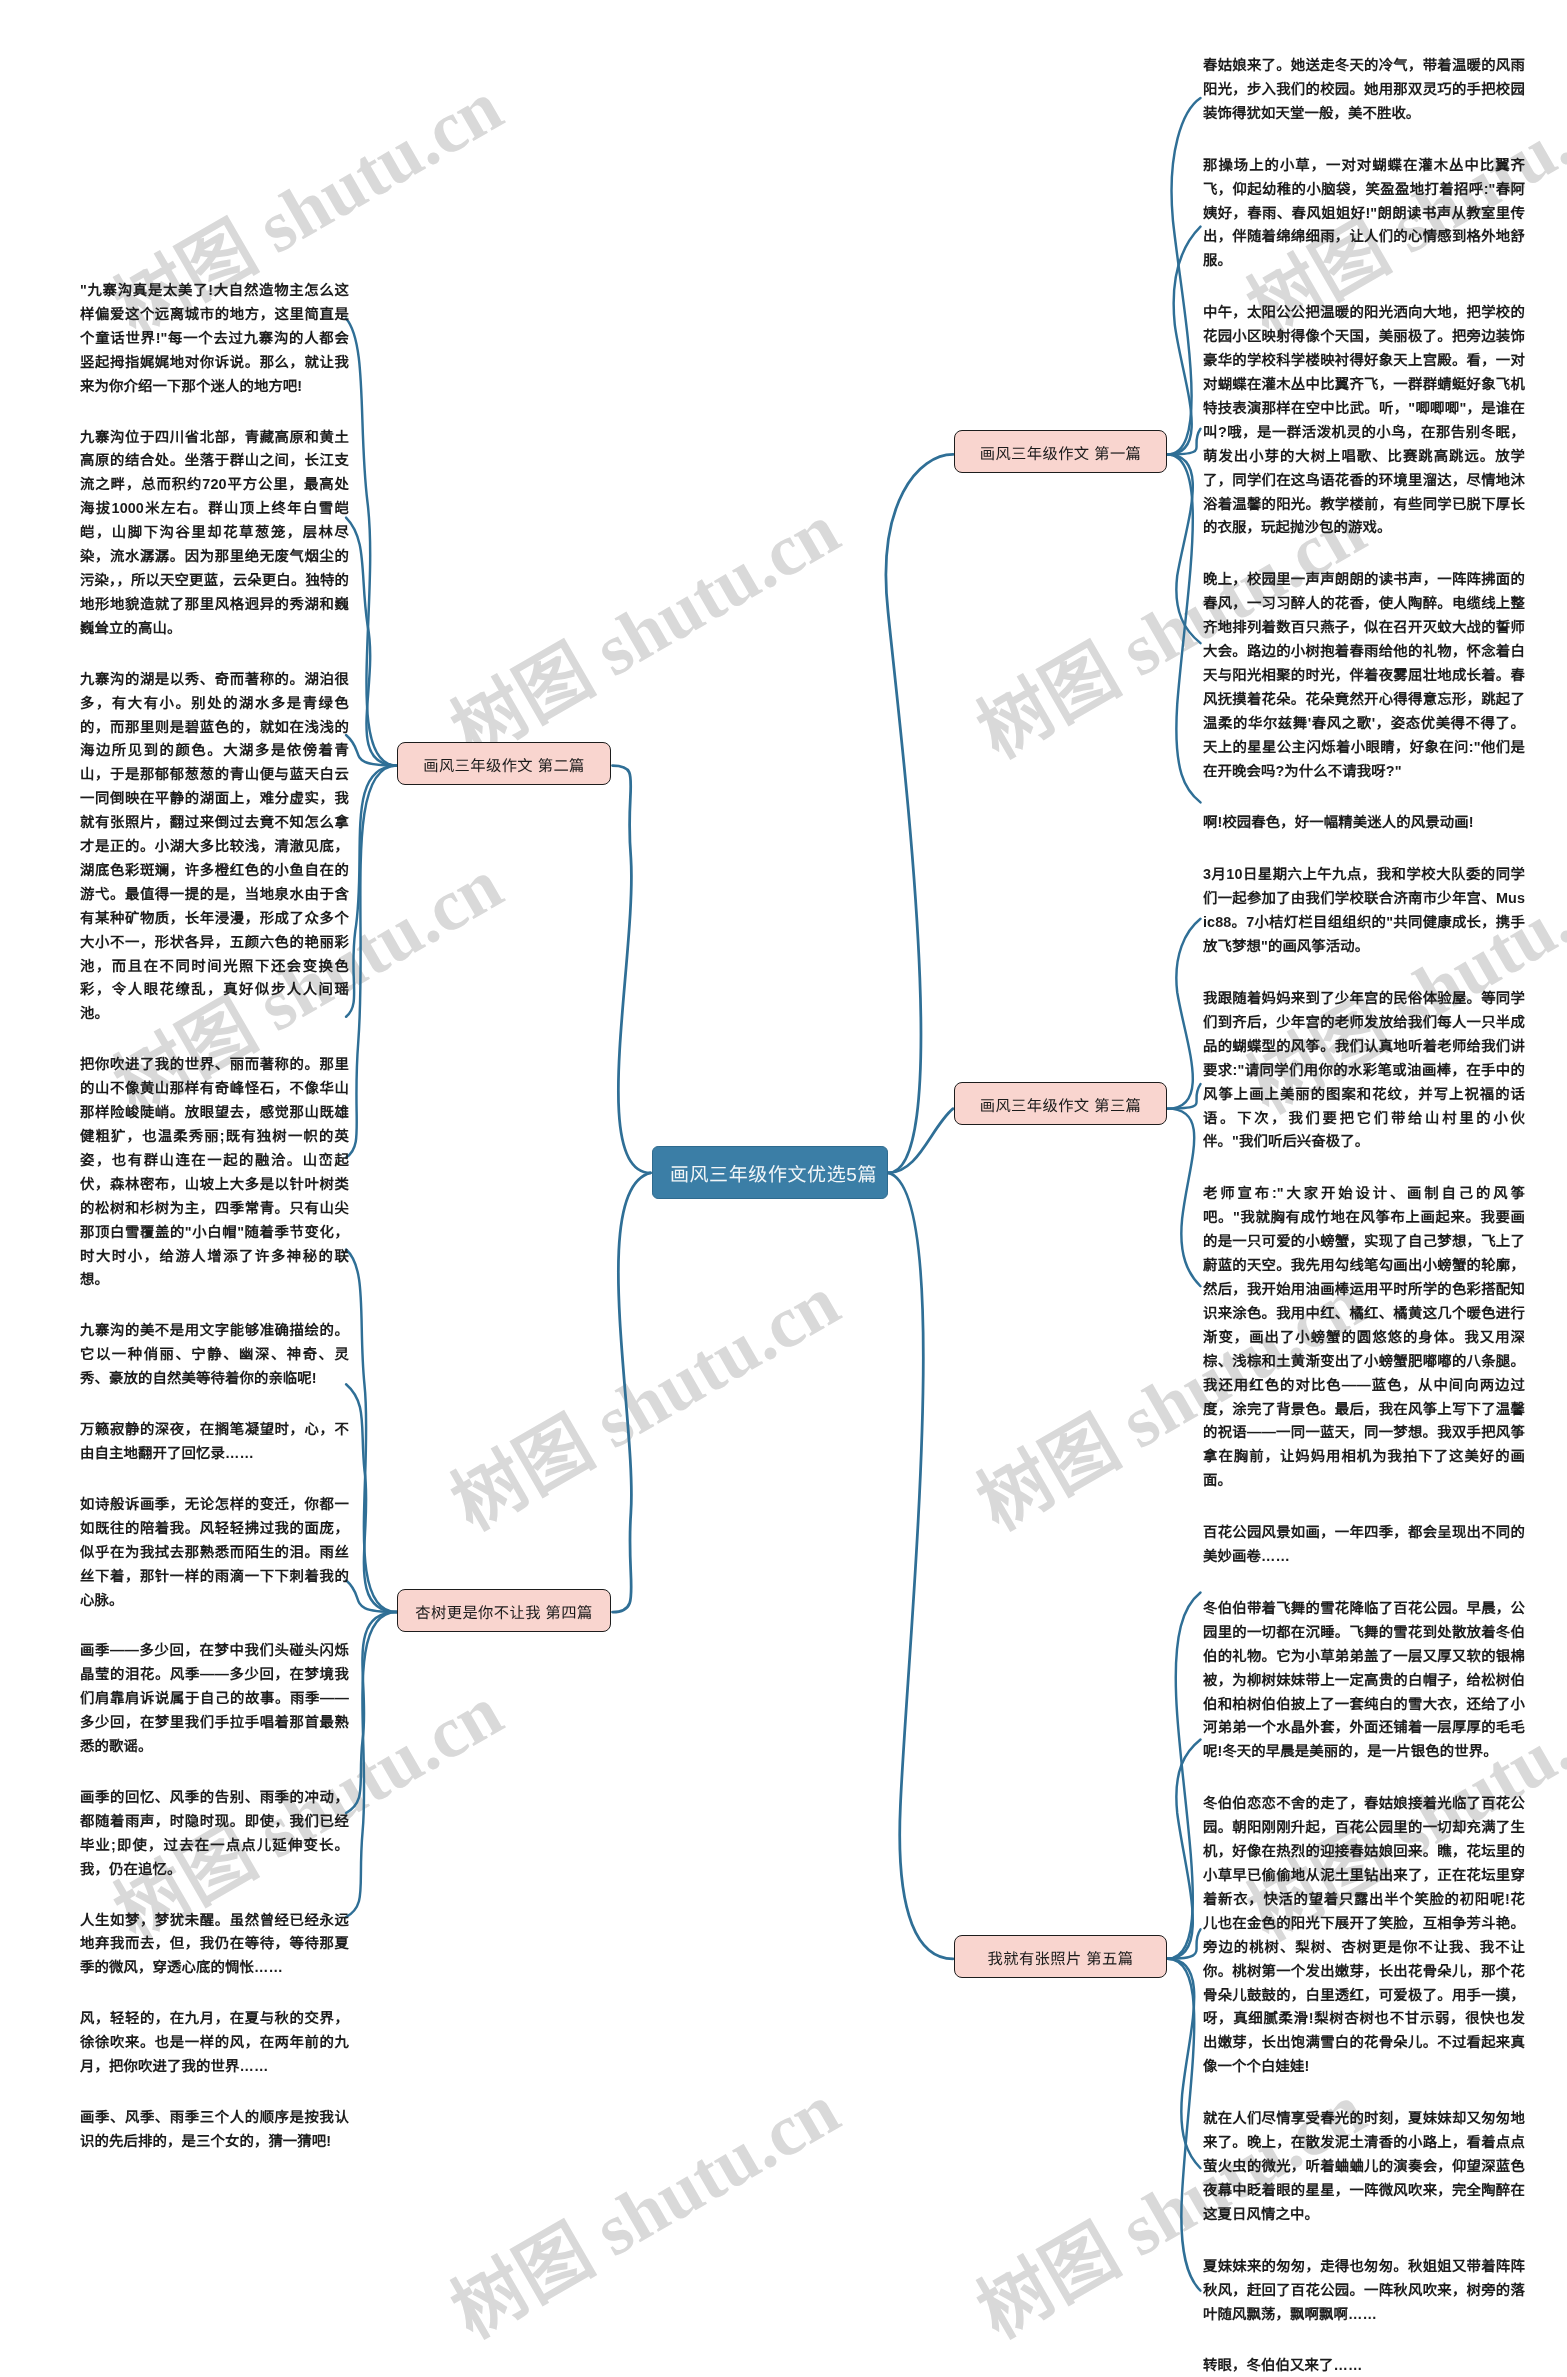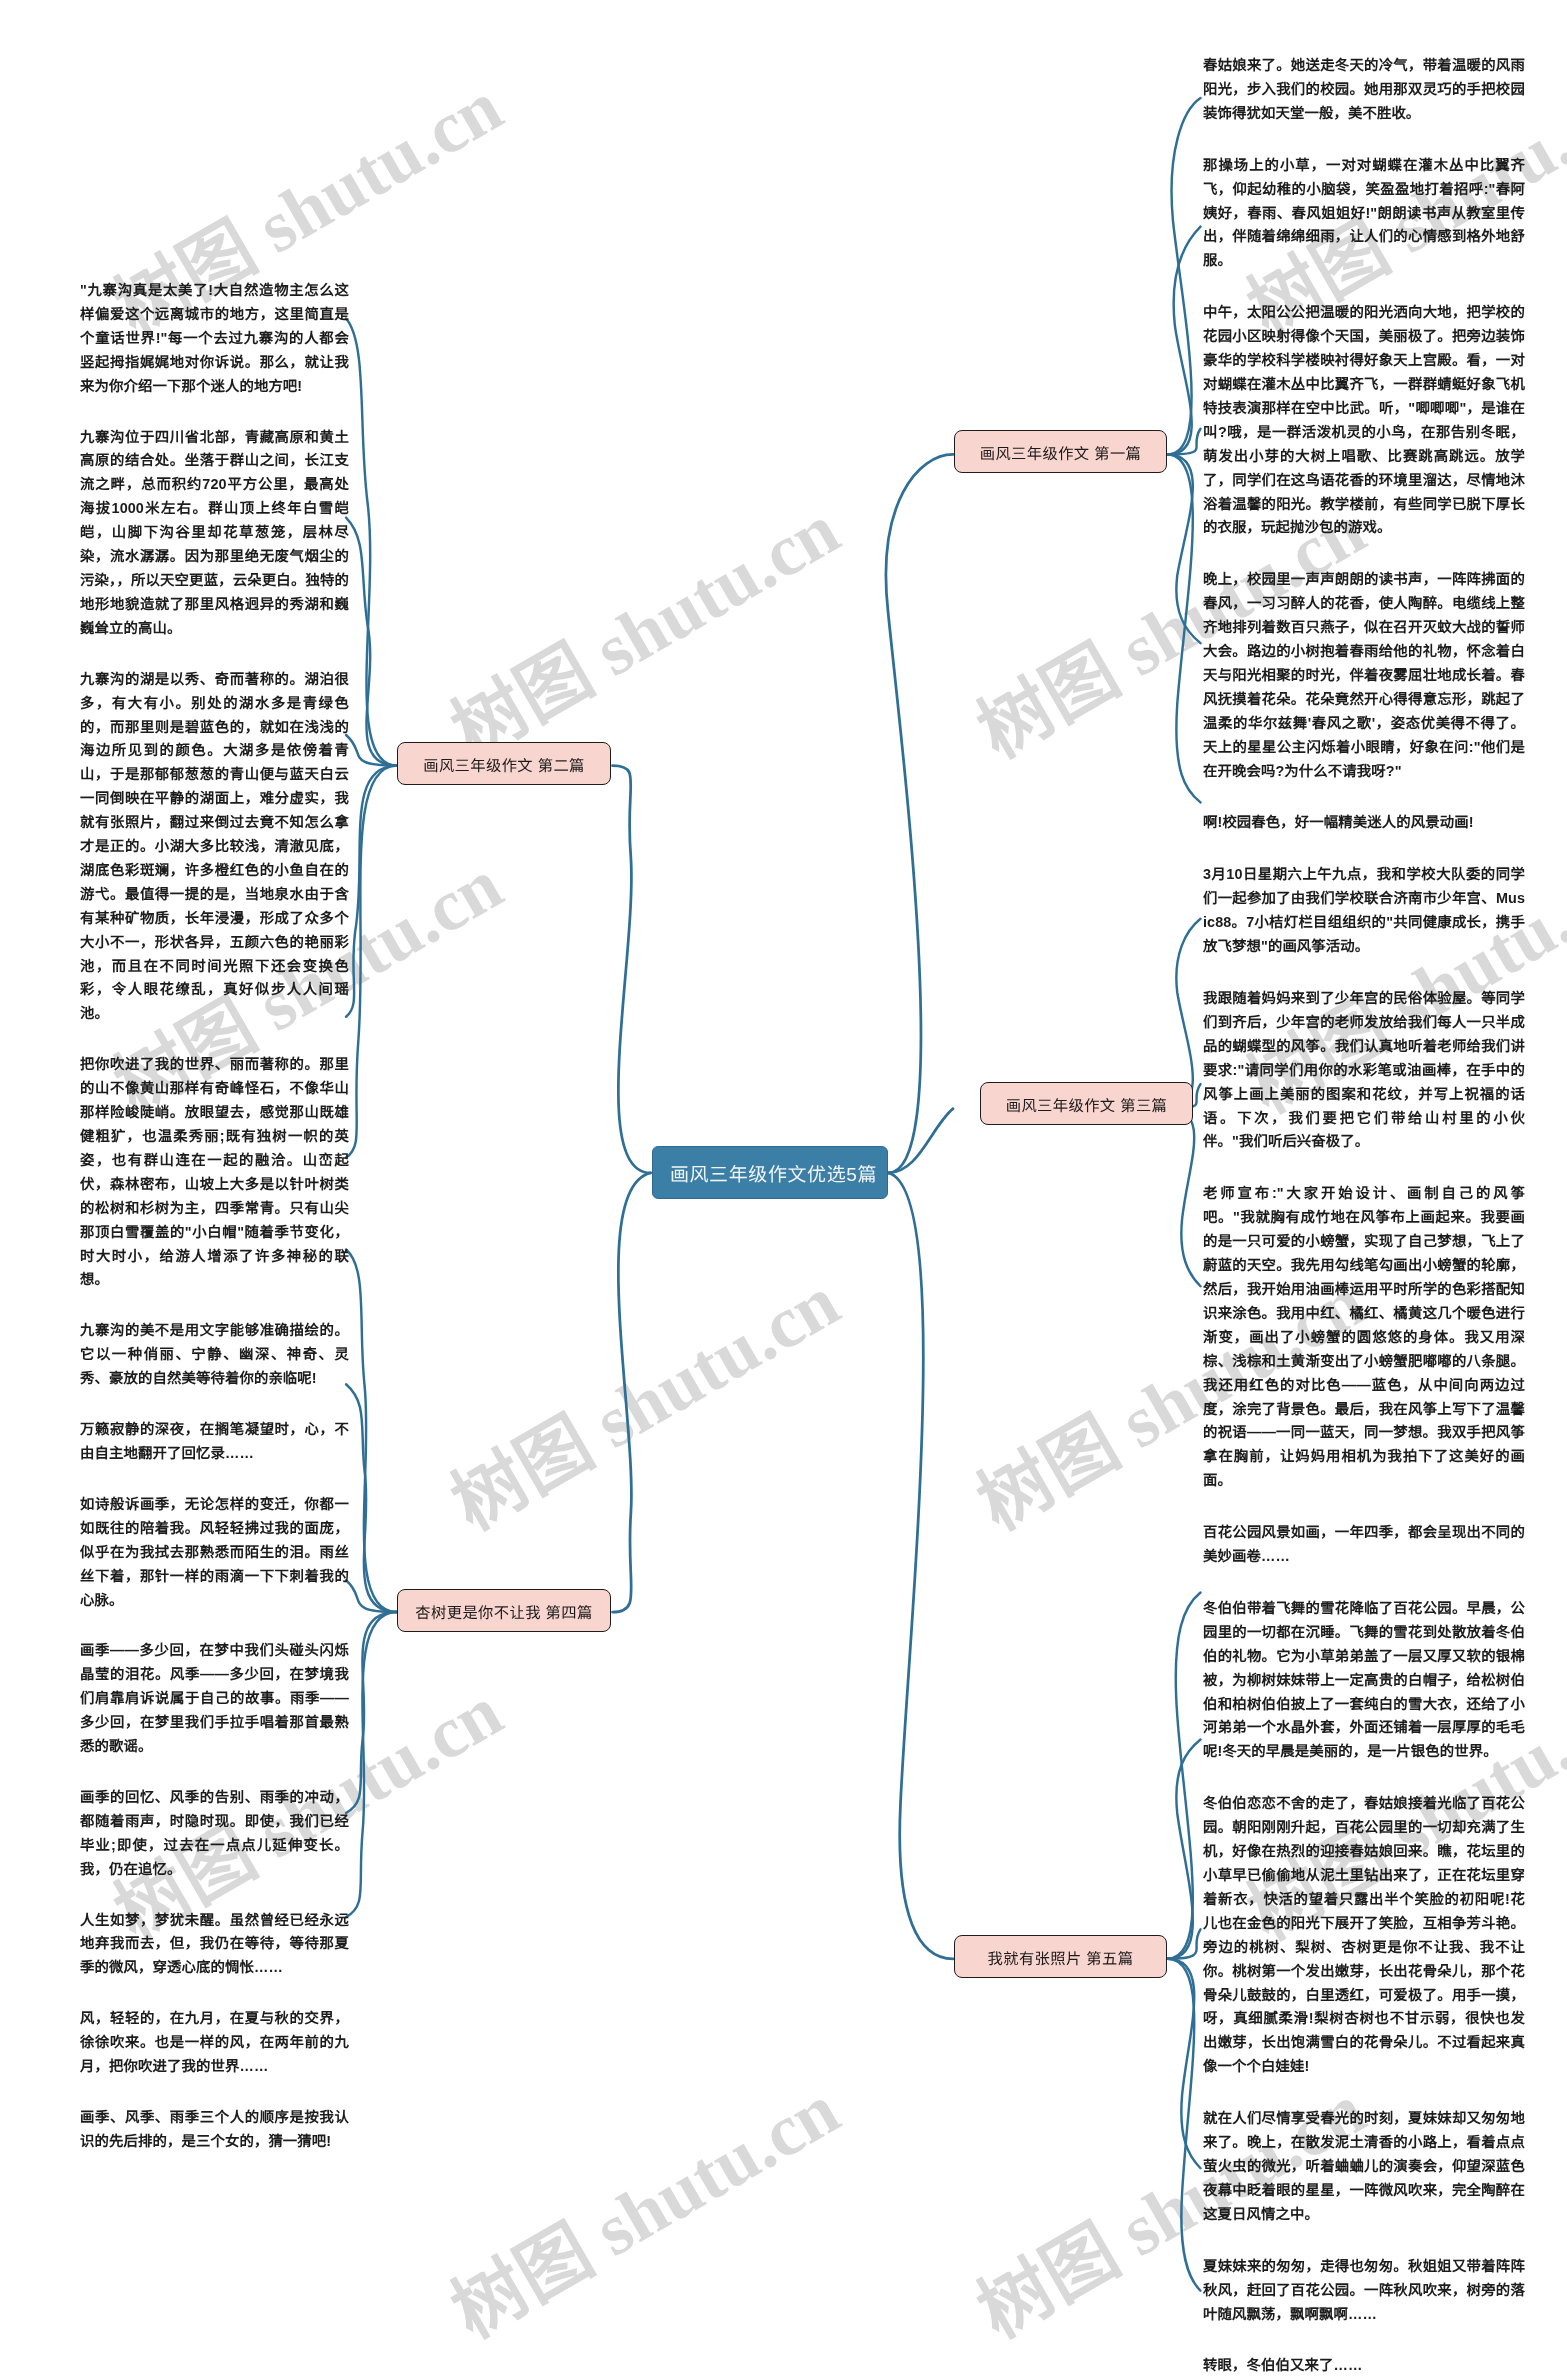--- a/index.html
+++ b/index.html
@@ -91,21 +91,21 @@
     background: #f9d5cf;
     border: 1.3px solid #1d1d1d;
     border-radius: 8px;
     color: #1b1b1b;
     font-size: 15.3px;
     letter-spacing: 0.4px;
     padding: 0 9.8px;
   }
   #branch-node-1 { left: 954px; top: 430px;  width: 213px; }
   #branch-node-2 { left: 397px;  top: 742px; width: 214px; }
-  #branch-node-3 { left: 954px; top: 1082px; width: 213px; margin-left: 26px; }
+  #branch-node-3 { left: 954px; top: 1082px; width: 213px; }
   #branch-node-4 { left: 397px;  top: 1589px; width: 214px; }
   #branch-node-5 { left: 954px; top: 1935px; width: 213px; }
 </style>
 </head>
 <body>
 
 <div id="watermark-layer">
     <div class="wm" style="left: 92px; top: 263px; font-size: 73px;">树图 shutu.cn</div>
     <div class="wm" style="left: 429px; top: 686px; font-size: 73px;">树图 shutu.cn</div>
     <div class="wm" style="left: 92px; top: 1041px; font-size: 73px;">树图 shutu.cn</div>

